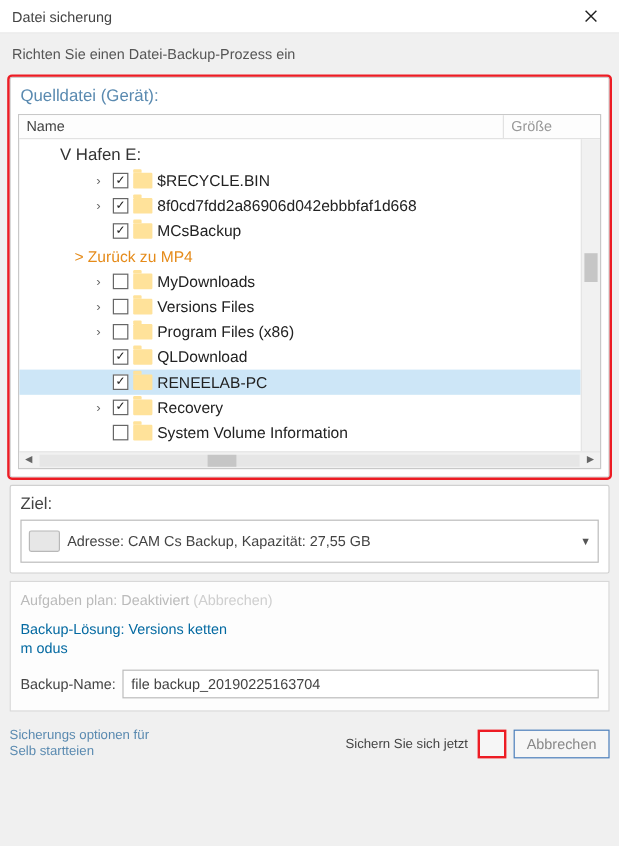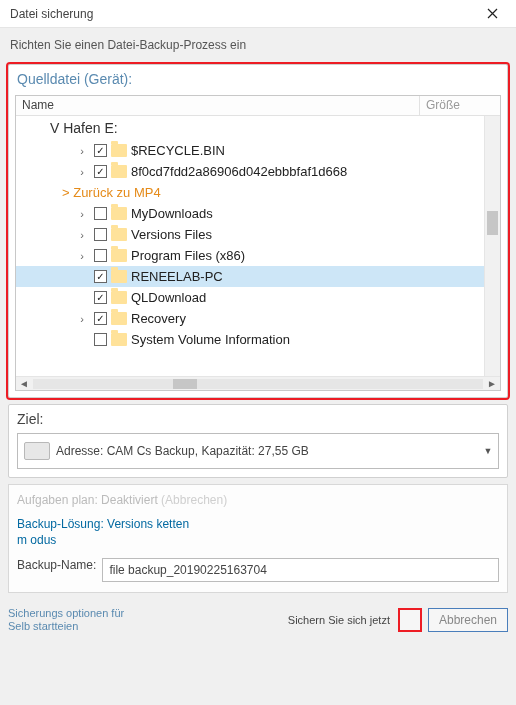--- a/index.html
+++ b/index.html
@@ -137,21 +137,21 @@
       width: 20px; text-align: center; color: #555; font-size: 9px;
     }
     .info-panel {
       margin: 6px 8px; border: 1px solid #d8d8d8;
       background: #fdfdfd; padding: 8px 8px 10px 8px;
     }
     .info-line1 { color: #bbb; font-size: 12px; margin-bottom: 10px; }
     .info-line1 .ghost { color: #cfcfcf; }
     .info-line2 { color: #0369a1; font-size: 12px; margin-bottom: 10px; max-width: 180px; line-height: 1.3; }
     .backup-name-row {
-      display: flex; align-items: flex-start; gap: 6px;
+      display: flex; align-items: center; gap: 6px;
     }
     .bn-label { color: #444; font-size: 12px; white-space: nowrap; }
     .bn-input {
       flex: 1; height: 24px; border: 1px solid #bcbcbc; padding: 0 6px;
       font-size: 12px; color: #444; background: #fff;
     }
     .footer {
       display: flex; align-items: center;
       padding: 8px 8px 0 8px; gap: 6px;
     }
@@ -195,20 +195,26 @@
             <span class="checkbox checked"></span>
             <span class="folder-icon"></span>
             <span class="row-label">$RECYCLE.BIN</span>
           </div>
           <div class="tree-row">
             <span class="tree-expander">›</span>
             <span class="checkbox checked"></span>
             <span class="folder-icon"></span>
             <span class="row-label">8f0cd7fdd2a86906d042ebbbfaf1d668</span>
           </div>
+          <div class="tree-row">
+            <span class="tree-expander none"></span>
+            <span class="checkbox checked"></span>
+            <span class="folder-icon"></span>
+            <span class="row-label">MCsBackup</span>
+          </div>
         </div>
       <div class="back-link">&gt; Zurück zu MP4</div>
       <div id="rows-after">
           <div class="tree-row">
             <span class="tree-expander">›</span>
             <span class="checkbox"></span>
             <span class="folder-icon"></span>
             <span class="row-label">MyDownloads</span>
           </div>
           <div class="tree-row">
@@ -216,31 +222,31 @@
             <span class="checkbox"></span>
             <span class="folder-icon"></span>
             <span class="row-label">Versions Files</span>
           </div>
           <div class="tree-row">
             <span class="tree-expander">›</span>
             <span class="checkbox"></span>
             <span class="folder-icon"></span>
             <span class="row-label">Program Files (x86)</span>
           </div>
+          <div class="tree-row">
+            <span class="tree-expander none"></span>
+            <span class="checkbox checked"></span>
+            <span class="folder-icon"></span>
+            <span class="row-label">QLDownload</span>
+          </div>
           <div class="tree-row selected">
             <span class="tree-expander none"></span>
             <span class="checkbox checked"></span>
             <span class="folder-icon"></span>
             <span class="row-label">RENEELAB-PC</span>
-          </div>
-          <div class="tree-row">
-            <span class="tree-expander none"></span>
-            <span class="checkbox checked"></span>
-            <span class="folder-icon"></span>
-            <span class="row-label">QLDownload</span>
           </div>
           <div class="tree-row">
             <span class="tree-expander">›</span>
             <span class="checkbox checked"></span>
             <span class="folder-icon"></span>
             <span class="row-label">Recovery</span>
           </div>
           <div class="tree-row">
             <span class="tree-expander none"></span>
             <span class="checkbox"></span>

